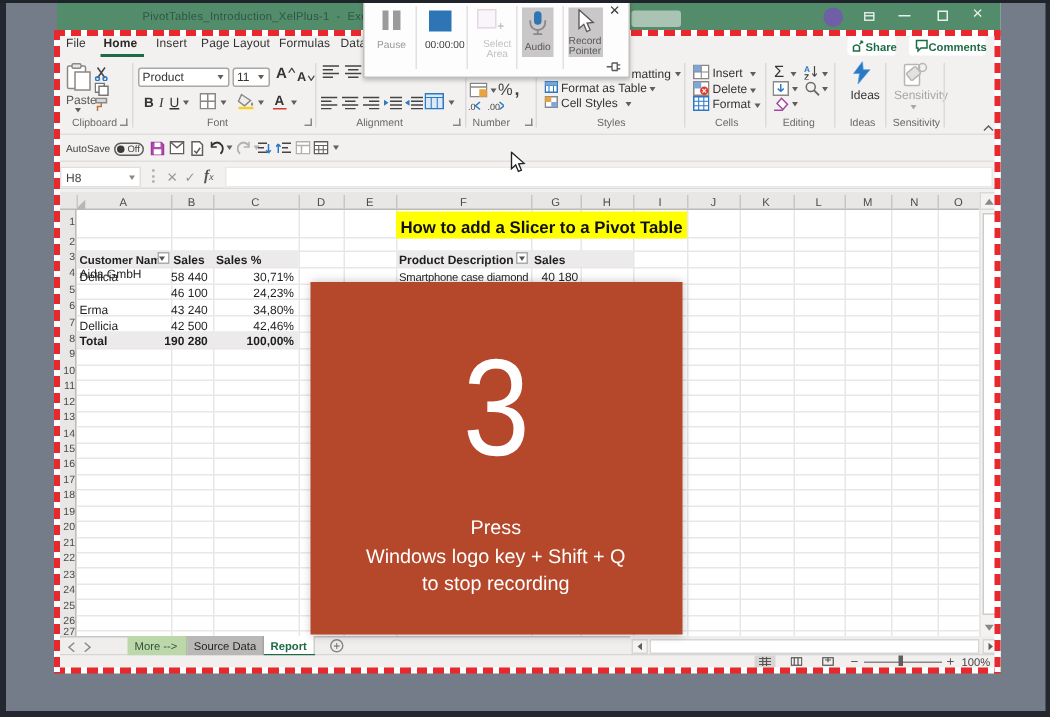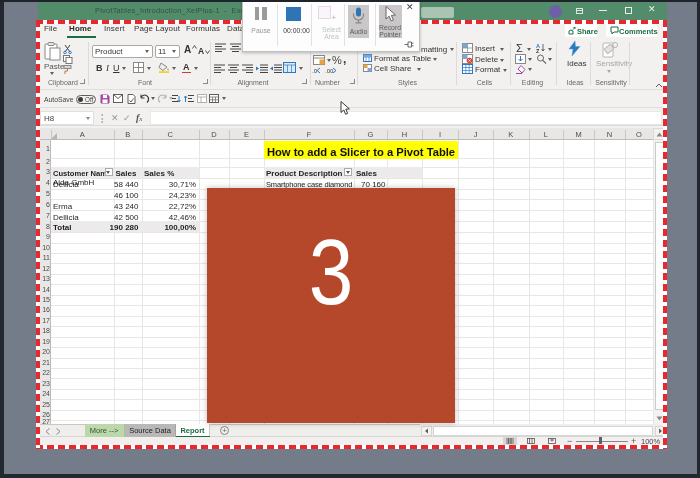--- a/index.html
+++ b/index.html
@@ -209,21 +209,21 @@
       <path d="M0.5 3 H8.5 M3 3 V7.5 M6 3 V7.5" stroke="#2b78c5" stroke-width="0.7"></path>
       <rect x="0.5" y="0.5" width="8" height="2.5" fill="#7da7d8"></rect>
     </svg>
   <div class="rtxt" style="left:374px;top:54px;color:#333;">Format as Table</div>
   <div class="dar" style="left:433px;top:58px;"></div>
   <svg class="abs" style="left:363px;top:64px;" width="9" height="8" viewBox="0 0 9 8">
       <rect x="0.5" y="0.5" width="8" height="7" fill="#fff" stroke="#8a8886"></rect>
       <rect x="0.5" y="0.5" width="4" height="3.5" fill="#e8a33d"></rect>
       <rect x="4.5" y="4" width="4" height="3.5" fill="#7da7d8"></rect>
     </svg>
-  <div class="rtxt" style="left:374px;top:64px;color:#333;">Cell Share</div>
+  <div class="rtxt" style="left:374px;top:64px;color:#333;">Cell Styles</div>
   <div class="dar" style="left:417px;top:68px;"></div>
   <div class="glabel" style="left:385px;width:45px;">Styles</div>
   <div class="ribsep" style="left:456px;"></div>
 
   <svg class="abs" style="left:462px;top:43px;" width="11" height="10" viewBox="0 0 11 10">
       <rect x="0.5" y="0.5" width="10" height="9" fill="#fff" stroke="#8a8886"></rect>
       <rect x="0.5" y="0.5" width="5" height="4.5" fill="#7da7d8"></rect>
       <path d="M0.5 5 H10.5 M5.5 0.5 V9.5" stroke="#8a8886" stroke-width="0.7"></path>
     </svg>
   <div class="rtxt" style="left:475px;top:44px;">Insert</div>
@@ -363,36 +363,36 @@
     <div class="cell" style="left:115.5px;top:169px;font-weight:bold;">Sales</div>
     <div class="cell" style="left:144px;top:169px;font-weight:bold;">Sales %</div>
     <div class="cell" style="left:53px;top:179.8px;">Dellicia</div>
     <div class="cellr" style="left:100px;top:179.8px;width:38.5px;">58 440</div>
     <div class="cellr" style="left:140px;top:179.8px;width:56px;">30,71%</div>
     <div class="cell" style="left:53px;top:178px;">Aida GmbH</div>
     <div class="cellr" style="left:100px;top:190.7px;width:38.5px;">46 100</div>
     <div class="cellr" style="left:140px;top:190.7px;width:56px;">24,23%</div>
     <div class="cell" style="left:53px;top:201.6px;">Erma</div>
     <div class="cellr" style="left:100px;top:201.6px;width:38.5px;">43 240</div>
-    <div class="cellr" style="left:140px;top:201.6px;width:56px;">22,72%</div>
+    <div class="cellr" style="left:140px;top:201.6px;width:56px;">34,80%</div>
     <div class="cell" style="left:53px;top:212.5px;">Dellicia</div>
     <div class="cellr" style="left:100px;top:212.5px;width:38.5px;">42 500</div>
     <div class="cellr" style="left:140px;top:212.5px;width:56px;">42,46%</div>
     <div class="hdrbg" style="left:51px;top:221.4px;width:148px;height:10.7px;"></div>
     <div class="cell" style="left:53px;top:223.4px;font-weight:bold;">Total</div>
     <div class="cellr" style="left:100px;top:223.4px;width:38.5px;font-weight:bold;">190 280</div>
     <div class="cellr" style="left:140px;top:223.4px;width:56px;font-weight:bold;">100,00%</div>
 
     <div class="hdrbg" style="left:264px;top:167px;width:158px;height:10.7px;"></div>
     <div class="cell" style="left:266px;top:169px;font-weight:bold;">Product Description</div>
     <div class="abs" style="left:344px;top:167.8px;width:8px;height:8.5px;background:#fff;border:1px solid #ababab;"></div>
     <div class="dar" style="left:345.5px;top:170.5px;border-top-color:#555;border-left-width:2px;border-right-width:2px;"></div>
     <div class="cell" style="left:356px;top:169px;font-weight:bold;">Sales</div>
     <div class="cell" style="left:266px;top:180.3px;font-size:7.5px;letter-spacing:-0.15px;">Smartphone case diamond</div>
-    <div class="cellr" style="left:345px;top:179.8px;width:40.5px;">70 160</div>
+    <div class="cellr" style="left:345px;top:179.8px;width:40.5px;">40 180</div>
   </div>
   <div id="vsb" class="abs"></div>
   <div class="abs" style="left:653px;top:128px;width:13px;height:12px;background:#f4f2f1;border:1px solid #dbd9d8;"></div>
   <svg class="abs" style="left:656px;top:132px;" width="7" height="5" viewBox="0 0 7 5">
       <path d="M0.5 4.5 L3.5 0.5 L6.5 4.5 Z" fill="#8a8886"></path>
     </svg>
   <div class="abs" style="left:654.5px;top:142px;width:10px;height:268px;background:#fff;border:1px solid #cdcbca;"></div>
   <svg class="abs" style="left:656px;top:416px;" width="7" height="5" viewBox="0 0 7 5">
       <path d="M0.5 0.5 L3.5 4.5 L6.5 0.5 Z" fill="#8a8886"></path>
     </svg>
@@ -439,20 +439,21 @@
   <div class="abs" style="left:631px;top:435.5px;font-size:9px;color:#555;">+</div>
   <div class="abs" style="left:641px;top:436.5px;font-size:7.5px;color:#444;text-align:center;">100%</div>
 
   <div class="abs rb-h" style="left:36px;top:20px;width:631px;"></div>
   <div class="abs rb-h" style="left:36px;top:444.5px;width:631px;"></div>
   <div class="abs rb-v" style="left:36px;top:20px;height:428px;"></div>
   <div class="abs rb-v" style="left:663px;top:20px;height:428px;"></div>
 
   <div id="obox" class="abs" style="z-index: 5;"></div>
   <div id="obig" class="abs" style="z-index: 5;">3</div>
+  <div id="otxt" class="abs" style="z-index: 5;">Press<br>Windows logo key + Shift + Q<br>to stop recording</div>
 
   <div id="rectb" class="abs" style="z-index: 6;"></div>
   <div id="rectbwrap" class="abs" style="left:0;top:0;width:700px;height:478px;z-index:7;pointer-events:none;">
   <div class="abs" style="left:254.5px;top:6.5px;width:4.5px;height:13px;background:#9b9b9b;"></div>
   <div class="abs" style="left:262px;top:6.5px;width:4.5px;height:13px;background:#9b9b9b;"></div>
   <div class="rtlbl" style="left:248px;top:27px;width:26px;">Pause</div>
   <div class="rtsep" style="left:277px;"></div>
   <div class="abs" style="left:286px;top:7px;width:14.5px;height:13.5px;background:#2e75b6;"></div>
   <div class="rtlbl" style="left:280px;top:27px;width:33px;color:#3b3b3b;">00:00:00</div>
   <div class="rtsep" style="left:311px;"></div>

